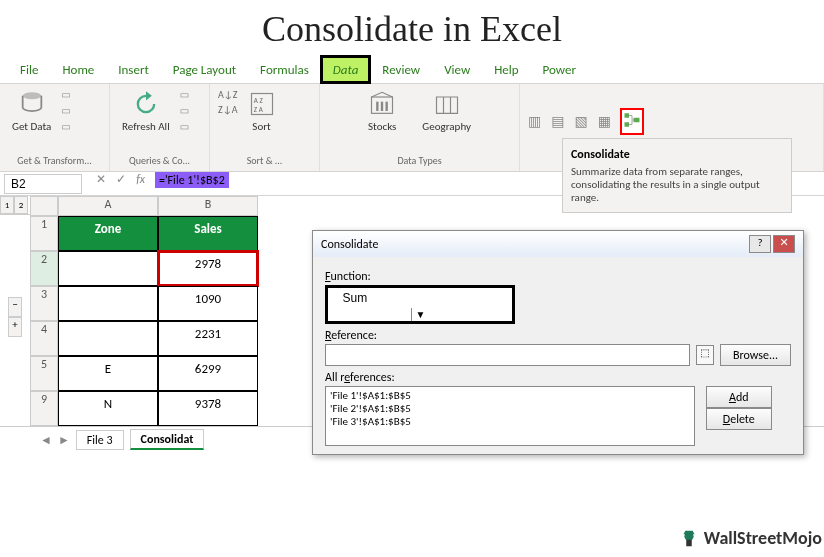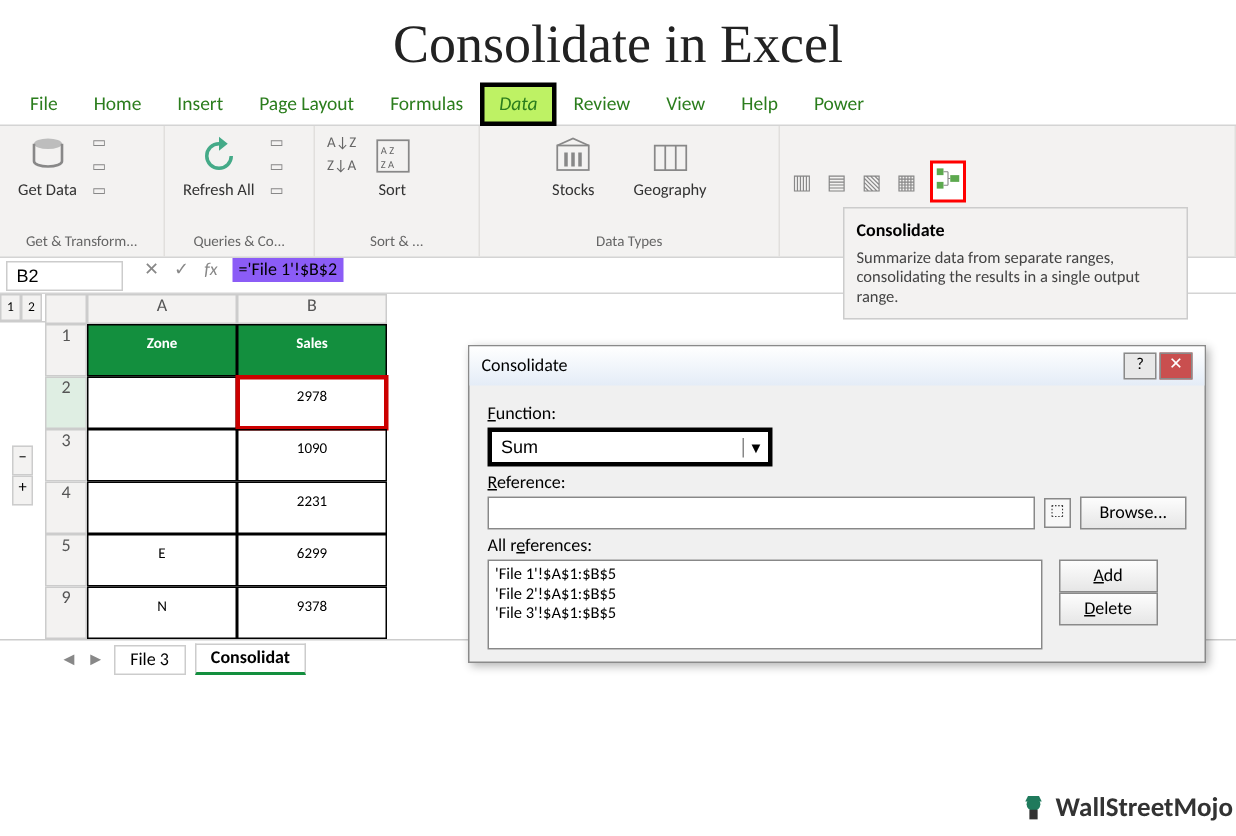--- a/index.html
+++ b/index.html
@@ -30,36 +30,36 @@
 .outline-btns { display: flex; border-bottom: 1px solid #ccc; }
 .outline-btns span { width: 14px; height: 18px; border: 1px solid #ccc; font-size: 9px; text-align: center; line-height: 16px; background: #f3f2f1; }
 .outline-bar { display: flex; flex-direction: column; align-items: center; padding-top: 82px; gap: 0; }
 .outline-bar .sym { width: 14px; height: 20px; text-align: center; border: 1px solid #ccc; background: #f3f2f1; font-size: 11px; }
 .grid { }
 .colhdrs { display: flex; }
 .corner { width: 28px; height: 20px; background: #f3f2f1; border: 1px solid #ccc; }
 .colhdr { width: 100px; height: 20px; background: #f3f2f1; border: 1px solid #ccc; text-align: center; font-size: 12px; color: #555; }
 .row { display: flex; }
 .rowhdr { width: 28px; background: #f3f2f1; border: 1px solid #ccc; text-align: center; font-size: 12px; color: #555; }
-.cell { width: 100px; height: 35px; border: 1px solid #000; text-align: center; font-size: 10px; line-height: 24px; }
+.cell { width: 100px; height: 35px; border: 1px solid #000; text-align: center; font-size: 13px; line-height: 24px; }
 .hdr-green { background: #138f3e; color: #fff; font-weight: bold; }
 .sel-row { background: #dfeee3; }
 .sel-cell { outline: 3px solid #cc0000; outline-offset: -2px; }
 .tabs { display: flex; align-items: center; gap: 6px; padding: 2px 40px; border-top: 1px solid #ccc; font-size: 12px; }
 .tabs .arrow { color: #888; }
 .stab { padding: 2px 10px; border: 1px solid #ccc; background: #fff; }
 .stab.active { background: #fff; border-bottom: 2px solid #138f3e; font-weight: bold; }
 .dialog { position: absolute; top: 230px; left: 312px; width: 492px; background: #f0f0f0; border: 1px solid #8a8a8a; box-shadow: 2px 2px 6px rgba(0,0,0,.3); }
 .dlg-title { background: linear-gradient(#fff,#e4ecf7); padding: 4px 8px; display: flex; justify-content: space-between; align-items: center; }
 .dlg-title .winbtns { display: flex; gap: 2px; }
 .dlg-title .winbtn { width: 22px; height: 18px; border: 1px solid #8a8a8a; text-align: center; font-size: 11px; background: #e8e8e8; }
 .dlg-title .winbtn.close { background: #c94f4f; color: #fff; }
 .dlg-body { padding: 8px 12px; font-size: 12px; }
 .lbl { margin: 4px 0 2px; }
-.func-select { border: 3px solid #000; display: inline-flex; align-items: center; width: 190px; background: #fff; }
+.func-select { border: 3px solid #000; display: inline-flex; align-items: center; width: 190px; background: #fff; flex-direction: column; }
 .func-select input { border: none; padding: 3px 6px; flex: 1; font-size: 12px; background: #fff; }
 .func-select .dd { width: 18px; text-align: center; border-left: 1px solid #888; font-size: 10px; }
 .ref-row { display: flex; gap: 6px; align-items: center; }
 .ref-input { flex: 1; border: 1px solid #888; padding: 3px; background: #fff; height: 22px; }
 .ref-btn { width: 18px; height: 20px; border: 1px solid #888; text-align: center; font-size: 10px; background: #f8f8f8; }
 .allrefs { width: 370px; height: 60px; border: 1px solid #888; background: #fff; padding: 2px 4px; font-size: 11px; overflow: auto; display: inline-block; vertical-align: top; }
 .dlg-side { display: inline-flex; flex-direction: column; gap: 0; margin-left: 8px; vertical-align: top; }
 .btn { border: 1px solid #8a8a8a; background: linear-gradient(#fdfdfd,#e6e6e6); padding: 3px 12px; font-size: 12px; min-width: 66px; text-align: center; }
 .footer-logo { position: absolute; bottom: 8px; right: 2px; font-weight: bold; font-size: 18px; color: #333; display: flex; align-items: center; gap: 4px; }
 .footer-logo svg { width: 22px; height: 22px; }

